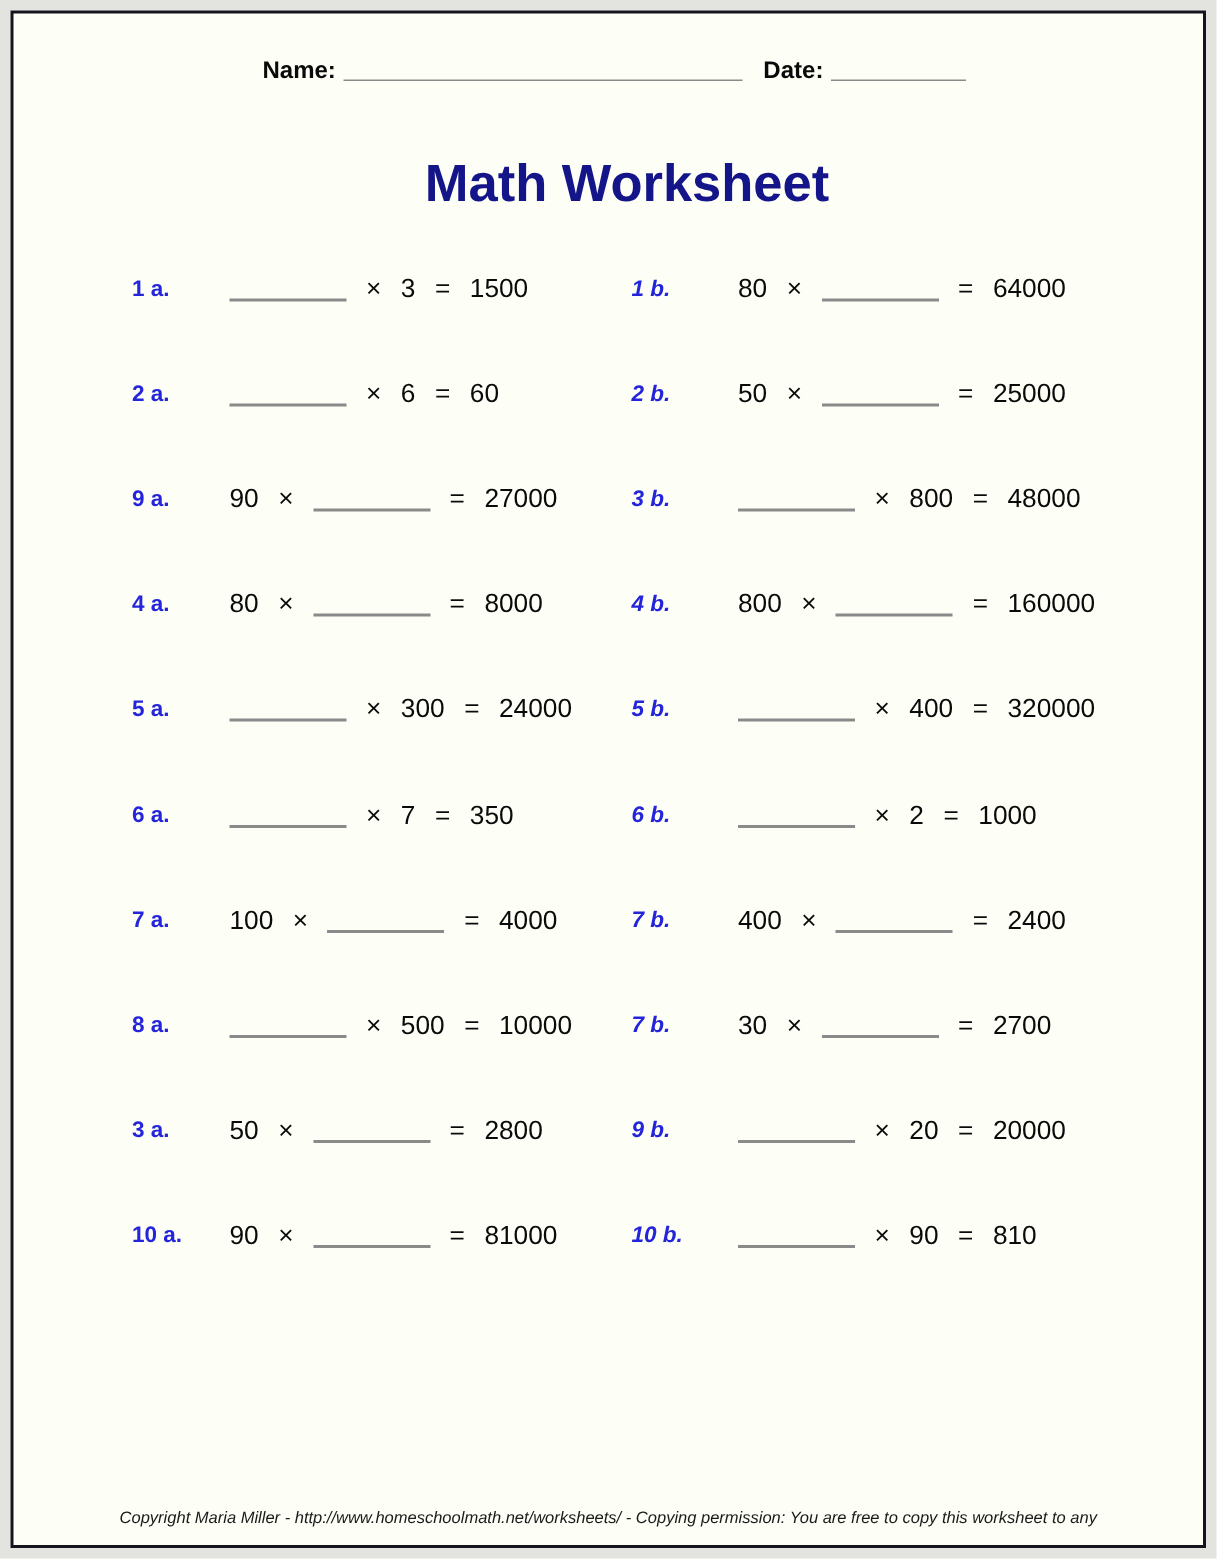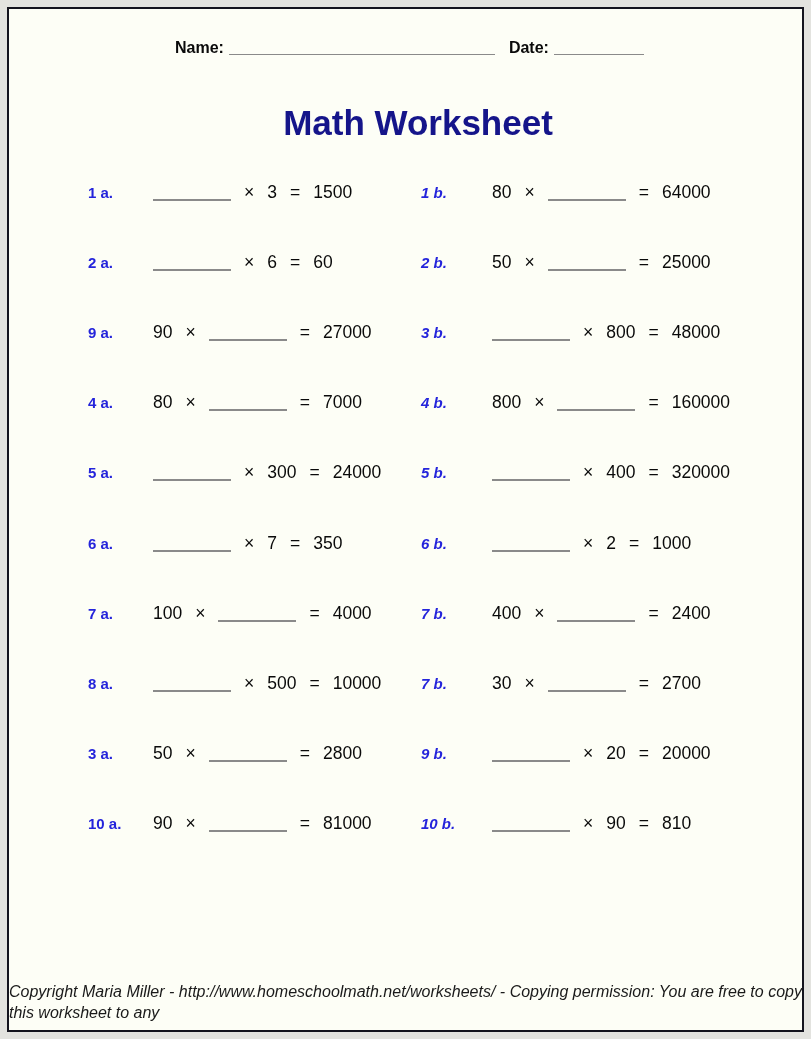--- a/index.html
+++ b/index.html
@@ -92,22 +92,23 @@
     height: 5px;
     border-bottom: 2px solid var(--line-gray);
     position: relative;
     top: 3px;
     align-self: baseline;
   }
   
   .footer {
     position: absolute;
     left: 0; right: 0; bottom: 7px;
+    text-align: center;
     font-style: italic;
-    font-size: 16px;
+    font-size: 11px;
     line-height: 21px;
     color: #1A1A1A;
   }
 </style>
 </head>
 <body>
 
 <div class="page">
 
   <div class="header">
@@ -174,21 +175,21 @@
           <span class="num">48000</span>
         </span>
       </div>
       <div class="prow">
         <span class="plabel la">4 a.</span>
         <span class="expr ea">
           <span class="num">80</span>
           <span class="op">×</span>
           <span class="blank"></span>
           <span class="eq">=</span>
-          <span class="num">7000</span>
+          <span class="num">8000</span>
         </span>
         <span class="plabel lb">4 b.</span>
         <span class="expr eb">
           <span class="num">800</span>
           <span class="op">×</span>
           <span class="blank"></span>
           <span class="eq">=</span>
           <span class="num">160000</span>
         </span>
       </div>

